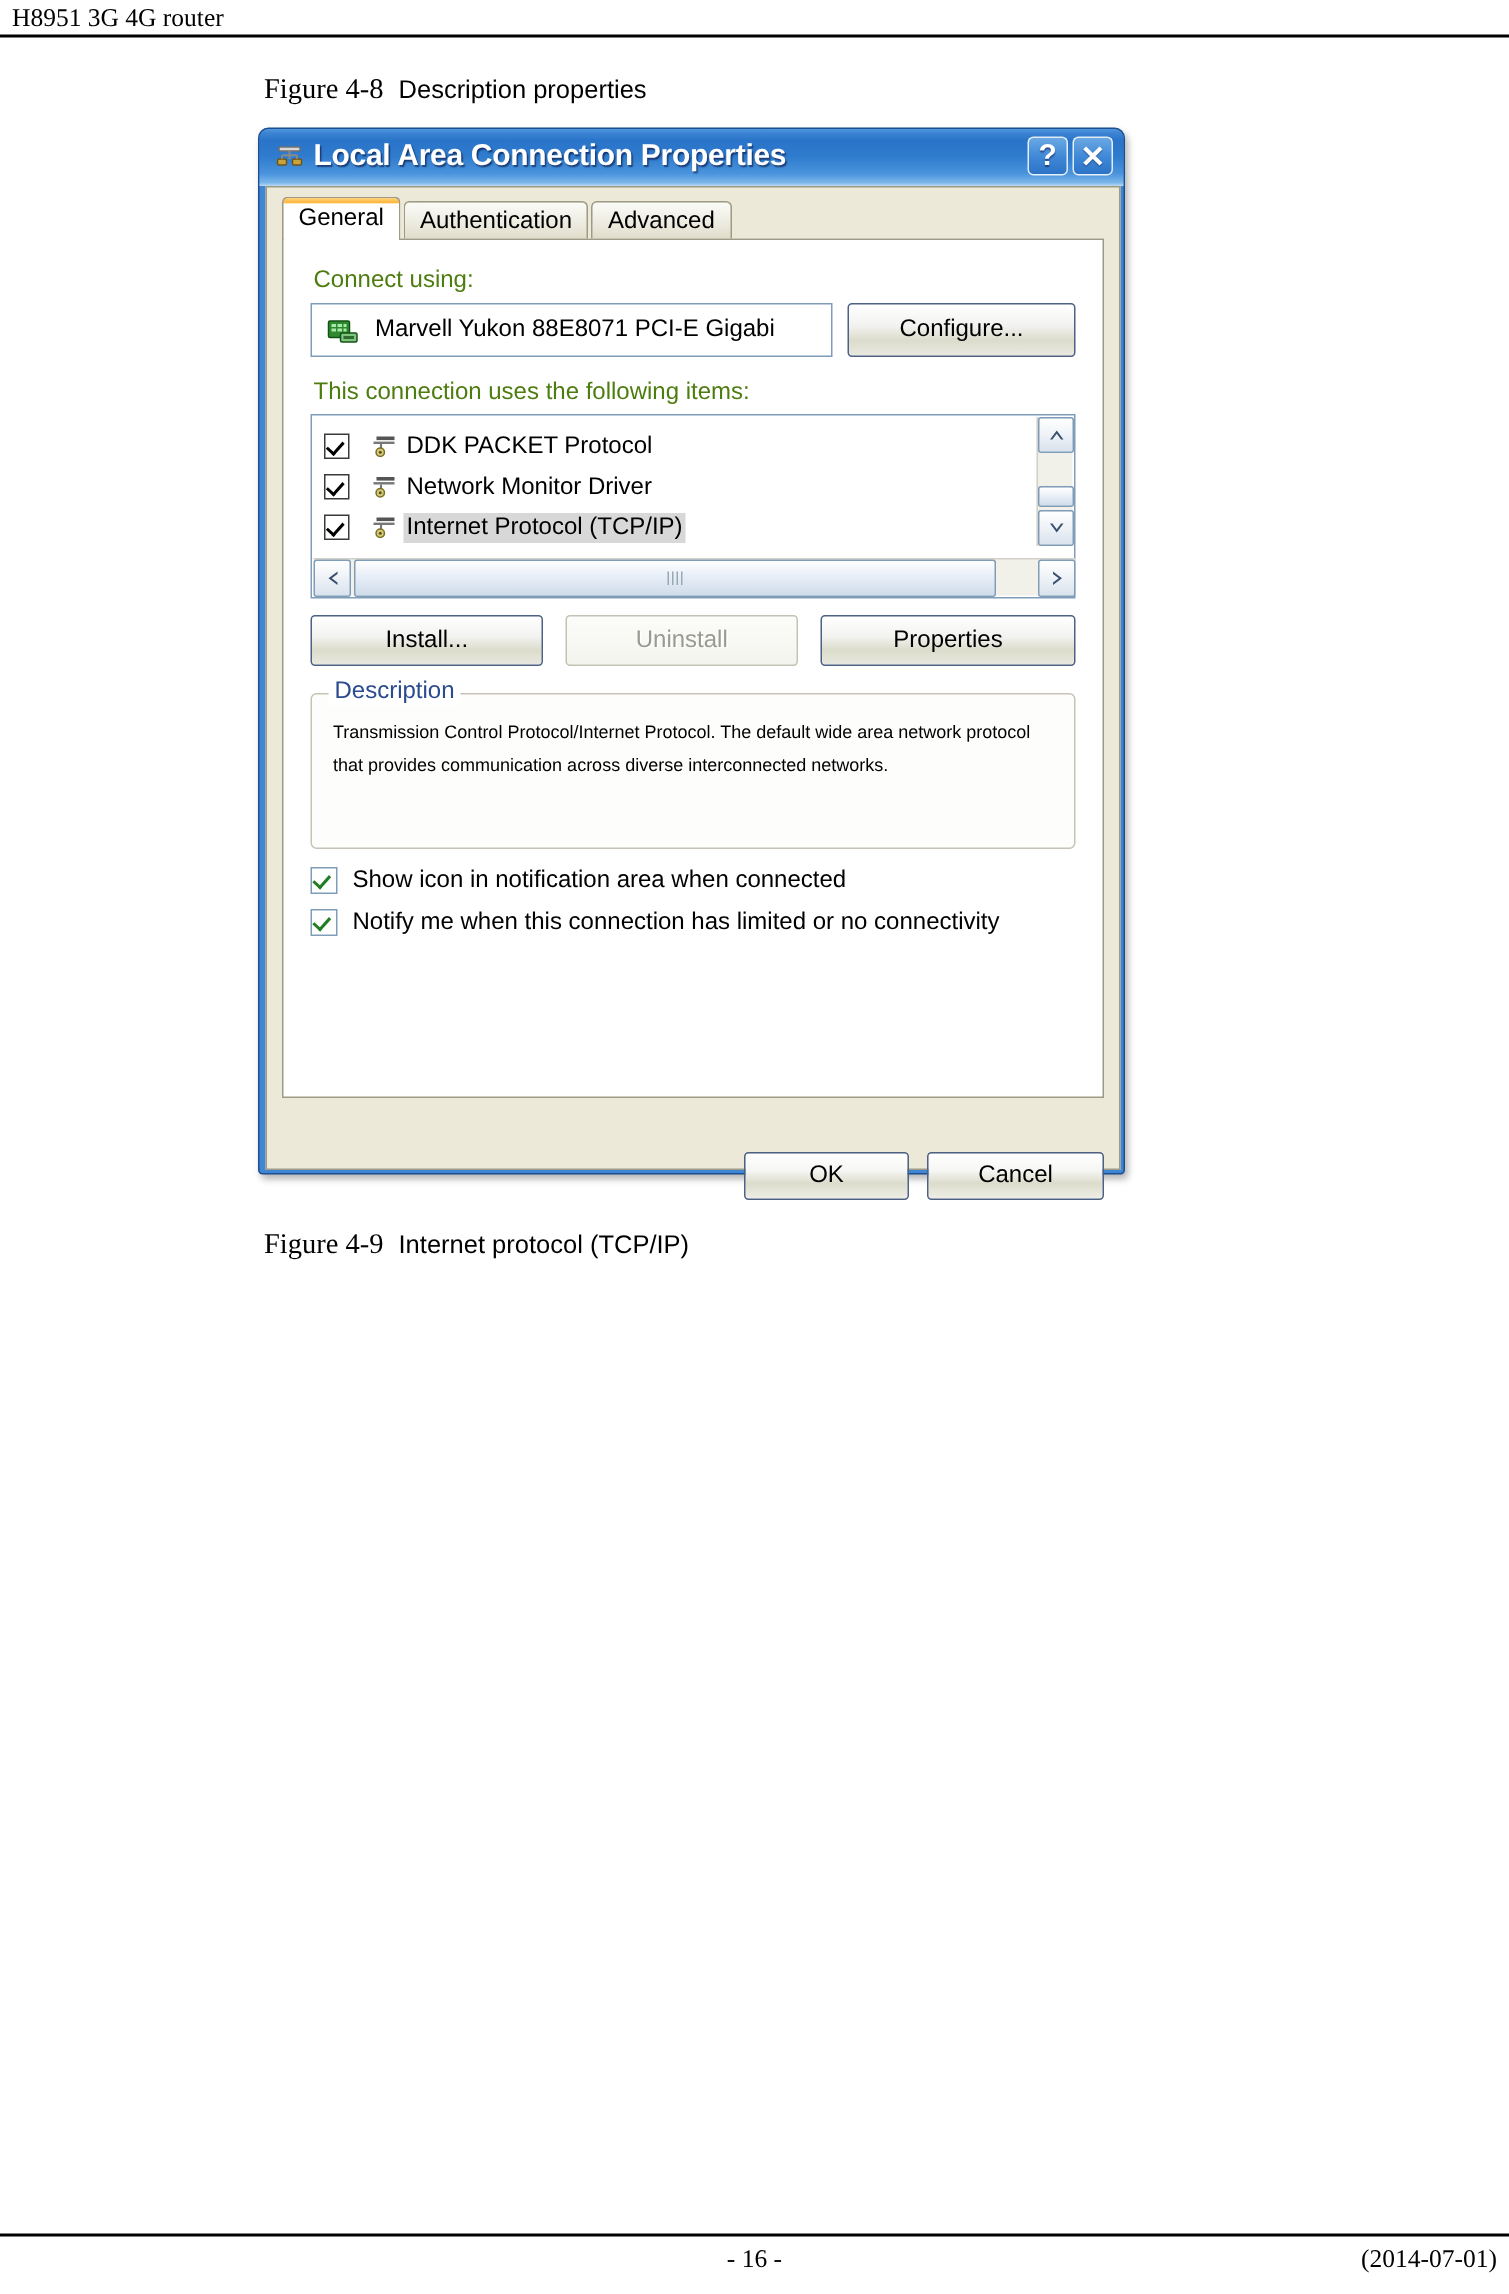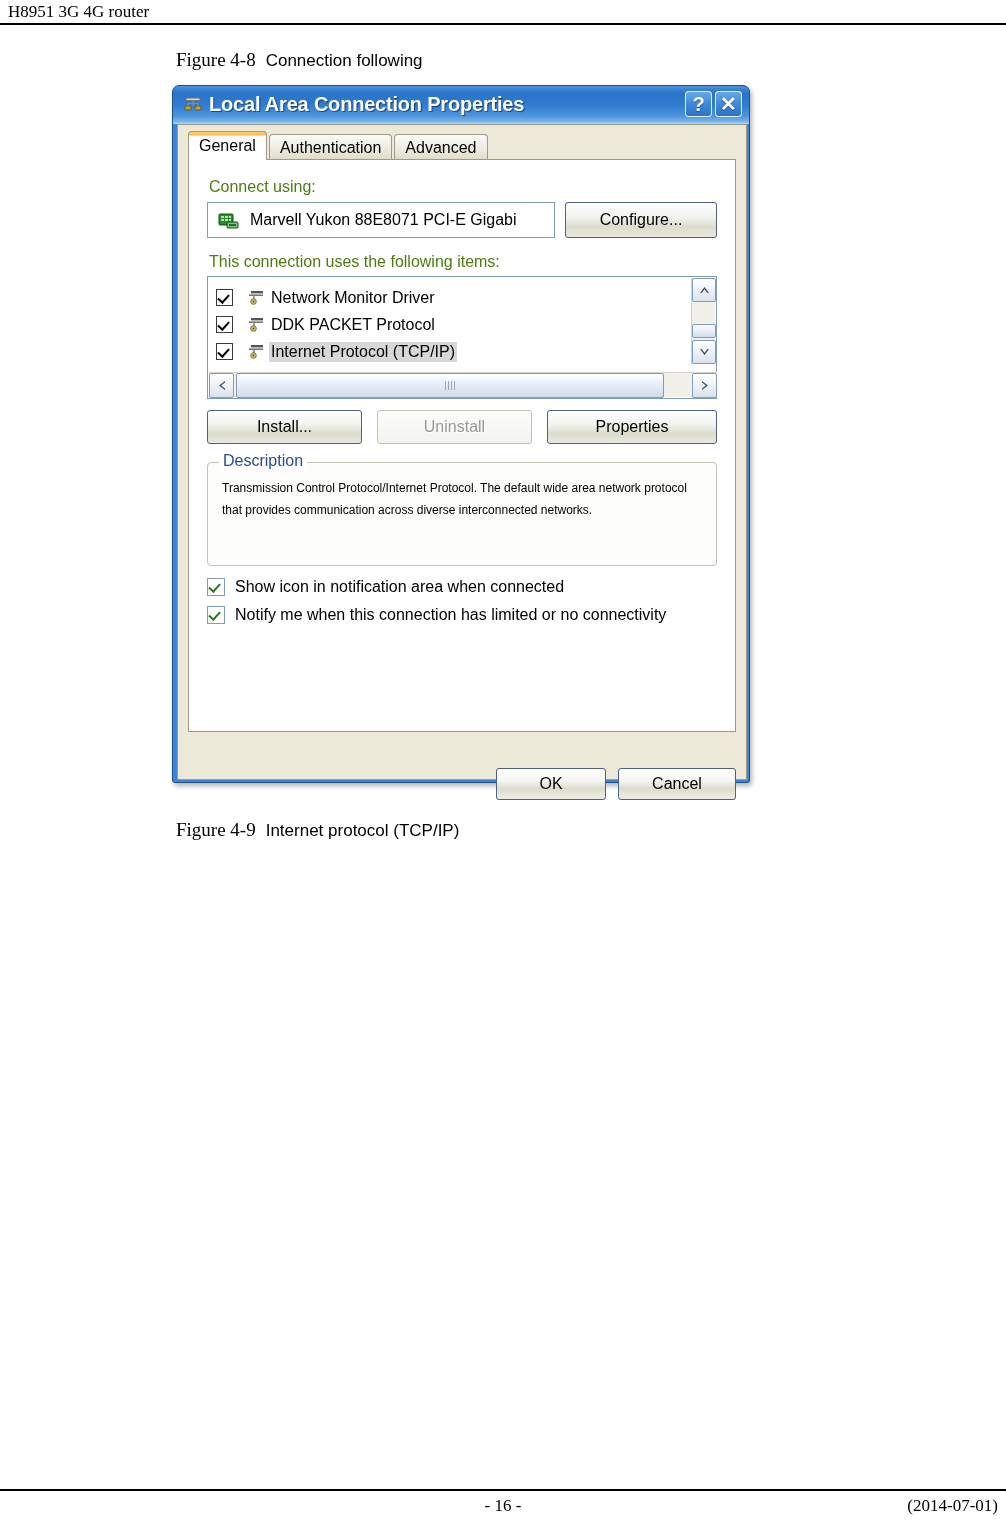--- a/index.html
+++ b/index.html
@@ -474,21 +474,21 @@
 </style>
 </head>
 <body>
 
 <div class="page-header">
   <div class="page-header-text">H8951 3G 4G router</div>
   <div class="header-rule"></div>
 </div>
 
 <div class="fig-caption" id="caption-4-8">
-  <span class="fig-num">Figure 4-8</span><span class="fig-title">Connection following</span>
+  <span class="fig-num">Figure 4-8</span><span class="fig-title">Description properties</span>
 </div>
 
 <div class="xp-dialog">
 
   <div class="xp-titlebar">
     <span class="xp-title-icon">
       <svg width="18" height="16" viewBox="0 0 18 16">
         <rect x="1" y="9" width="6" height="4" rx="1" fill="#c8a23c" stroke="#6d5416"></rect>
         <rect x="11" y="9" width="6" height="4" rx="1" fill="#c8a23c" stroke="#6d5416"></rect>
         <rect x="2" y="1" width="14" height="2.6" rx="0.8" fill="#d9d9d9" stroke="#707070"></rect>
@@ -545,35 +545,35 @@
             <span class="chk"></span>
             <span class="proto-icon">
               <svg width="20" height="15" viewBox="0 0 20 15">
                 <rect x="7" y="1" width="12" height="2.4" fill="#555"></rect>
                 <rect x="5" y="4.4" width="14" height="1.6" fill="#777"></rect>
                 <line x1="10" y1="6" x2="10" y2="11" stroke="#777" stroke-width="1.4"></line>
                 <circle cx="9.5" cy="11.5" r="2.8" fill="#d4c97a" stroke="#7a6f22"></circle>
                 <circle cx="9.5" cy="11.5" r="1" fill="#5a5320"></circle>
               </svg>
             </span>
-            <span class="item-label">Network Monitor Driver</span>
+            <span class="item-label">DDK PACKET Protocol</span>
           </div>
 
           <div class="item-row">
             <span class="chk"></span>
             <span class="proto-icon">
               <svg width="20" height="15" viewBox="0 0 20 15">
                 <rect x="7" y="1" width="12" height="2.4" fill="#555"></rect>
                 <rect x="5" y="4.4" width="14" height="1.6" fill="#777"></rect>
                 <line x1="10" y1="6" x2="10" y2="11" stroke="#777" stroke-width="1.4"></line>
                 <circle cx="9.5" cy="11.5" r="2.8" fill="#d4c97a" stroke="#7a6f22"></circle>
                 <circle cx="9.5" cy="11.5" r="1" fill="#5a5320"></circle>
               </svg>
             </span>
-            <span class="item-label">DDK PACKET Protocol</span>
+            <span class="item-label">Network Monitor Driver</span>
           </div>
 
           <div class="item-row selected">
             <span class="chk"></span>
             <span class="proto-icon">
               <svg width="20" height="15" viewBox="0 0 20 15">
                 <rect x="7" y="1" width="12" height="2.4" fill="#555"></rect>
                 <rect x="5" y="4.4" width="14" height="1.6" fill="#777"></rect>
                 <line x1="10" y1="6" x2="10" y2="11" stroke="#777" stroke-width="1.4"></line>
                 <circle cx="9.5" cy="11.5" r="2.8" fill="#d4c97a" stroke="#7a6f22"></circle>

